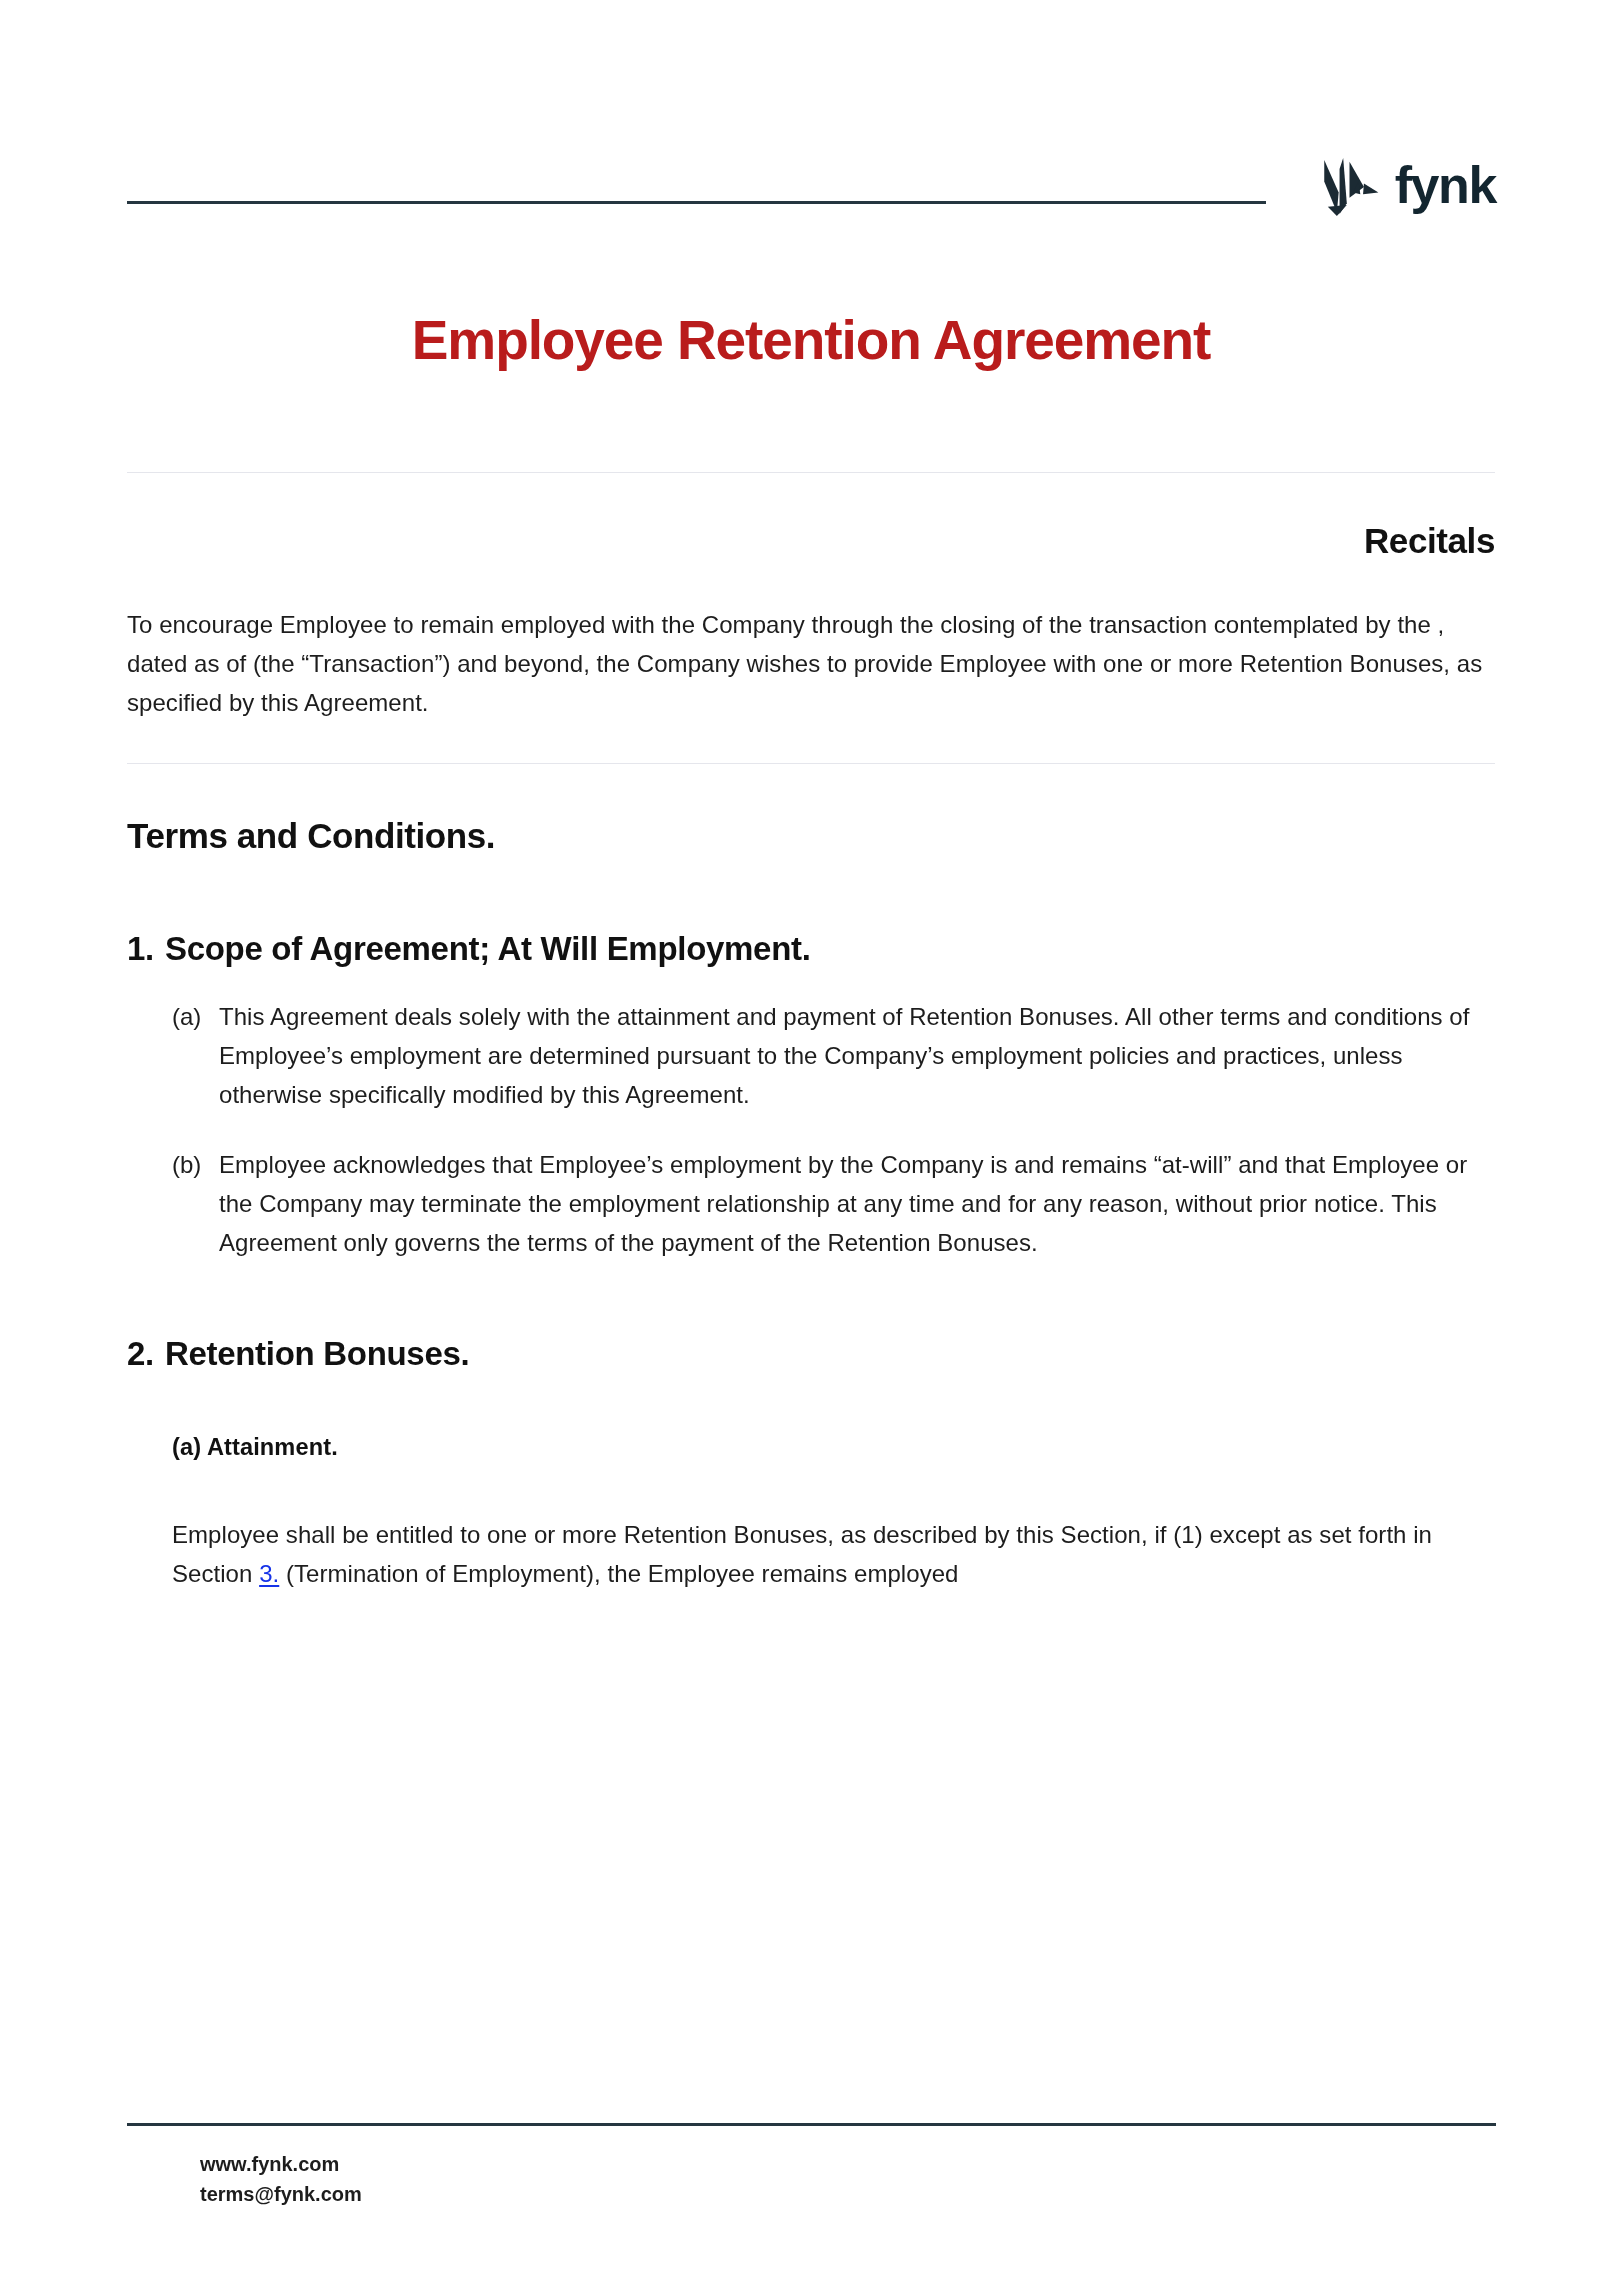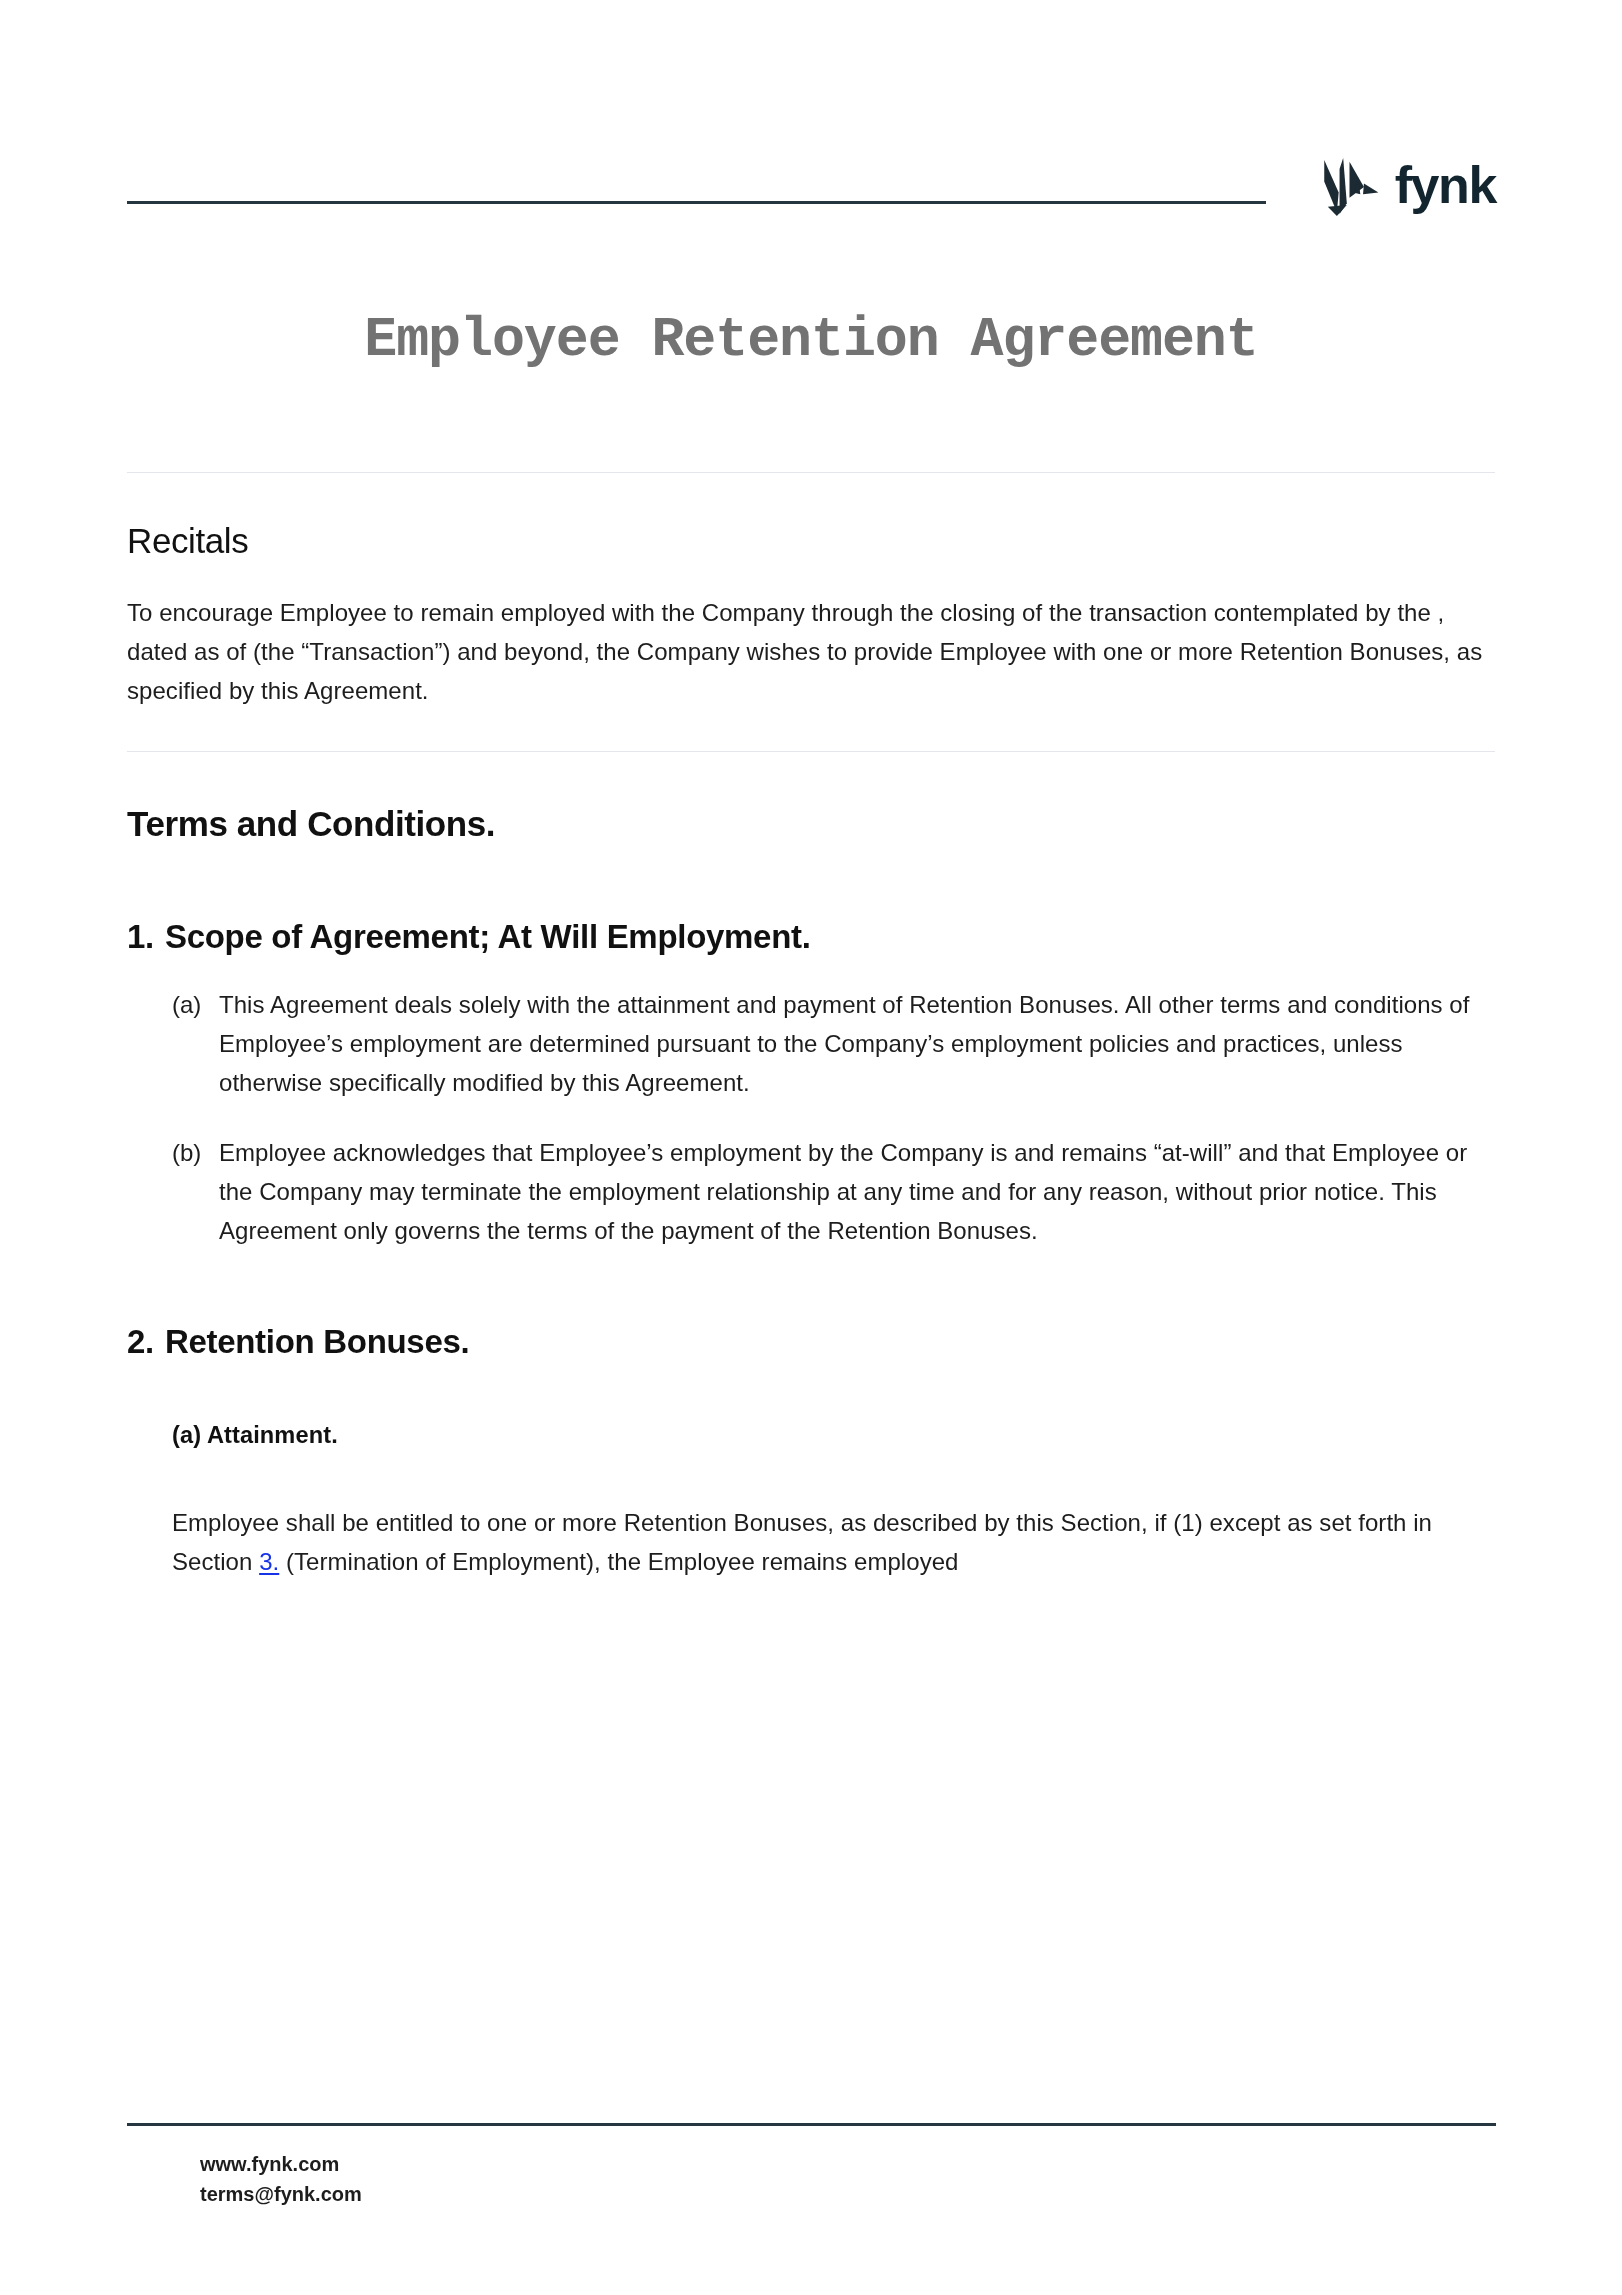--- a/index.html
+++ b/index.html
@@ -68,48 +68,48 @@
     top: 309px;
     left: 127px;
     width: 1368px;
   }
 
   h1.doc-title {
     font-size: 55px;
     font-weight: 700;
     letter-spacing: -1.1px;
     text-align: center;
-    color: #737373;
+    color: #b91c1c;
     margin: 0 0 100px 0;
     line-height: 1.15;
-    font-family: Liberation Mono, monospace;
   }
 
   p.body-text {
     font-size: 24px;
     line-height: 1.62;
     color: #1d1d1d;
     margin: 0;
     letter-spacing: 0.05px;
   }
 
   .divider {
     border: 0;
     border-top: 1.8px solid #e5e6ec;
     margin: 40px 0 0 0;
     height: 0;
   }
 
   h2.section-heading {
     font-size: 35px;
-    font-weight: 400;
+    font-weight: 700;
     letter-spacing: -0.4px;
     color: #111111;
-    margin: 47px 0 32px 0;
+    margin: 47px 0 44px 0;
     line-height: 1.2;
+    text-align: right;
   }
 
   h2.terms-heading {
     font-size: 35px;
     font-weight: 700;
     letter-spacing: -0.4px;
     color: #111111;
     margin: 51px 0 0 0;
     line-height: 1.2;
   }

